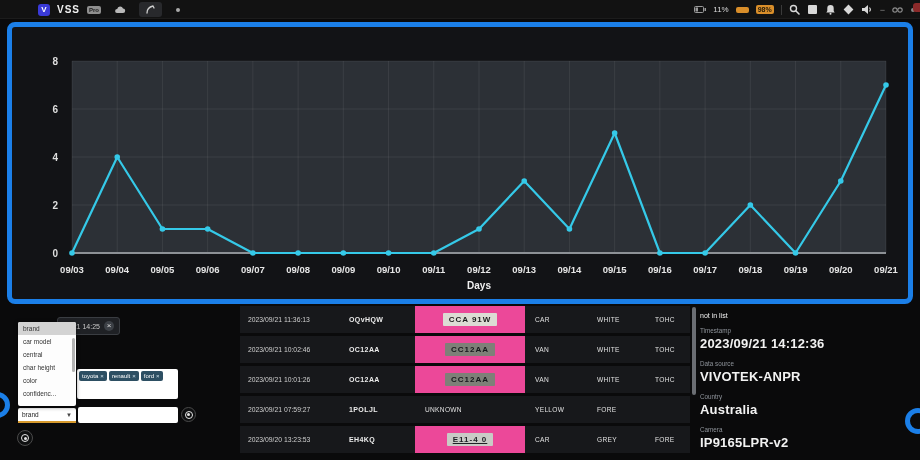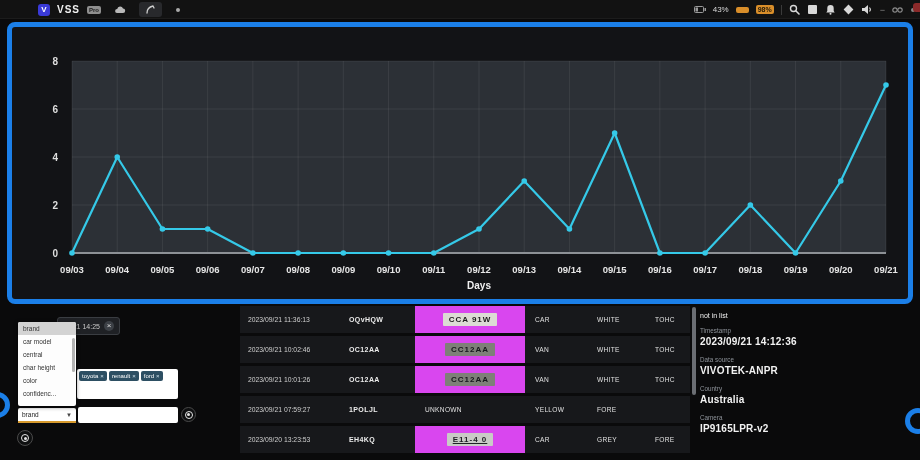--- a/index.html
+++ b/index.html
@@ -47,35 +47,35 @@
   #plus-btn{left:17px;top:430px;width:16px;height:16px;}
   .blue-ring{position:absolute;width:26px;height:26px;border:5px solid #1b7fe8;border-radius:50%;background:transparent;}
   #blue-ring-left{left:-16px;top:392px;}
   #blue-ring-right{left:905px;top:408px;}
 
   
   #table{position:absolute;left:240px;top:306px;width:450px;}
   .trow{display:grid;grid-template-columns:95px 80px 110px 62px 58px 45px;align-items:center;height:27px;margin-bottom:3px;background:#17181b;}
   .c-time{color:#cfcfcf;font-size:6.8px;padding-left:8px;}
   .c-pid{color:#ececec;font-size:7px;font-weight:bold;letter-spacing:.4px;padding-left:14px;}
-  .c-thumb{height:100%;background:#d946ef;display:flex;align-items:center;justify-content:center;}
+  .c-thumb{height:100%;background:#ec4899;display:flex;align-items:center;justify-content:center;}
   .plate{font-size:8px;font-weight:bold;letter-spacing:1px;padding:2px 6px;border-radius:1px;white-space:nowrap;}
   .plate.light{background:#dcdcd4;color:#1a1a1a;}
   .plate.dark{background:#7e8078;color:#15161a;}
   .plate.yellow{background:#d8dde2;color:#26303a;border-top:3px solid #e8c32a;}
   .plate.light2{background:#c9cbc6;color:#202226;text-decoration:underline;}
   .c-type,.c-color,.c-code{color:#e0e0e0;font-size:6.6px;letter-spacing:.3px;text-align:left;padding-left:10px;}
   #tscroll{position:absolute;left:692px;top:307px;width:4px;height:88px;background:#6a6d72;border-radius:2px;}
 
   
   #details{position:absolute;left:700px;top:312px;width:200px;}
   #details .status{color:#f2f2f2;font-size:7px;margin-bottom:8px;}
   .dblock{margin-bottom:9px;}
   .dlabel{color:#8f949b;font-size:6.3px;margin-bottom:2px;}
-  .dvalue{color:#f2f2f2;font-size:10px;font-weight:bold;letter-spacing:.2px;}
+  .dvalue{color:#f2f2f2;font-size:13px;font-weight:bold;letter-spacing:.2px;}
 </style>
 </head>
 <body>
 
 <div id="app">
 
   <div id="topbar">
     <div class="tb-left">
       <div class="logo">V</div>
       <span class="brand">VSS</span>
@@ -95,21 +95,21 @@
             <circle cx="3" cy="3" r="2" fill="#aaaaaa"></circle>
           </svg>
       </span>
     </div>
     <div class="tb-right">
       <svg class="icn" width="12" height="7" viewBox="0 0 12 7">
           <rect x="0.5" y="0.5" width="9" height="6" rx="1" fill="none" stroke="#9a9a9a"></rect>
           <rect x="10.5" y="2" width="1.5" height="3" fill="#9a9a9a"></rect>
           <rect x="1.5" y="1.5" width="2.5" height="4" fill="#9a9a9a"></rect>
         </svg>
-      <span class="stat">43%</span>
+      <span class="stat">11%</span>
       <span class="pill-or"></span>
       <span class="pill-or-txt">98%</span>
       <span class="vdiv"></span>
       <span>
         <svg class="icn" width="11" height="11" viewBox="0 0 11 11">
             <circle cx="4.5" cy="4.5" r="3" fill="none" stroke="#d8d8d8" stroke-width="1.4"></circle>
             <line x1="7" y1="7" x2="10" y2="10" stroke="#d8d8d8" stroke-width="1.6" stroke-linecap="round"></line>
           </svg>
       </span>
       <span>

